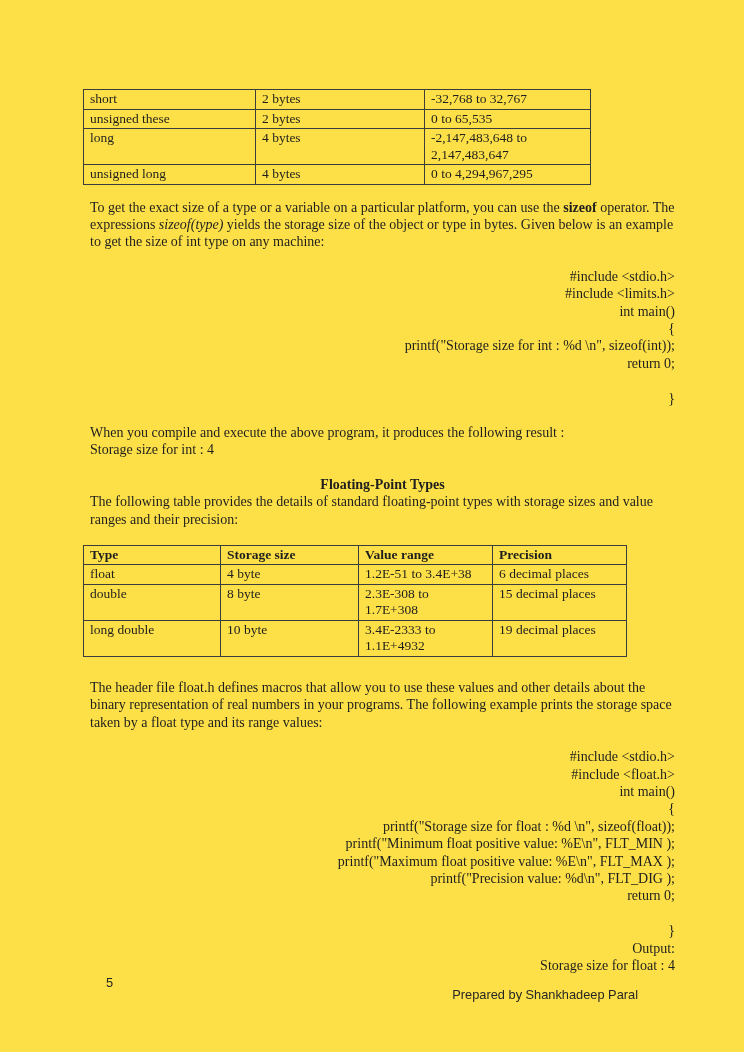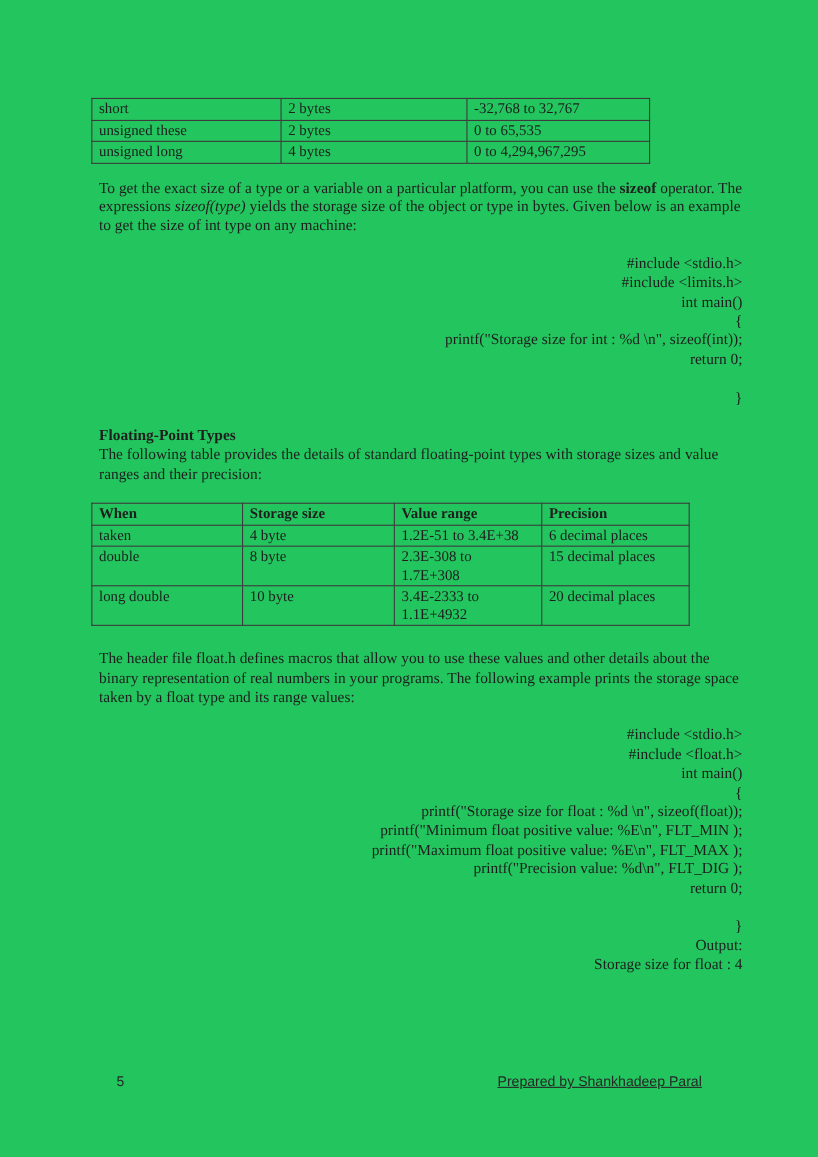--- a/index.html
+++ b/index.html
@@ -1,20 +1,20 @@
 <!DOCTYPE html>
 <html><head>
 <meta charset="utf-8">
 <style>
   html, body { margin: 0; padding: 0; background: #ffffff; }
   .page {
     position: relative;
     width: 744px;
     height: 1052px;
-    background: #22c55e;
+    background: #fde047;
     font-family: "Liberation Serif", serif;
     color: #1e1e1e;
     overflow: hidden;
   }
   .content {
     padding: 89px 50px 0 83px;
   }
   
   table.doc-table {
     border-collapse: collapse;
@@ -37,39 +37,39 @@
   .bodytext {
     font-size: 14px;
     line-height: 17.4px;
     width: 585px;
     margin: 0 0 0 7px;
   }
   .para1 { margin-top: 14px; }
   .codeblock { margin-top: 17px; text-align: right; }
   .code-line { min-height: 17.4px; }
   .result-block { margin-top: 17px; }
-  .section-heading { font-weight: bold; }
+  .section-heading { font-weight: bold; text-align: center; }
   .heading-block { margin-top: 17px; }
   .table2-wrap { margin-top: 17px; }
   .para-float { margin-top: 22px; }
   .b { font-weight: bold; }
   .i { font-style: italic; }
   
   .footer {
     position: absolute;
     top: 975px;
     left: 0;
     width: 744px;
     height: 16px;
     font-family: "Liberation Sans", sans-serif;
     font-size: 12.8px;
     color: #262626;
   }
   .footer .page-num { position: absolute; left: 106px; top: 0; }
-  .footer .credit  { position: absolute; right: 106px; top: 0; text-decoration: underline; }
+  .footer .credit  { position: absolute; right: 106px; top: 12px; }
 </style>
 </head>
 <body>
 
 <div class="page">
   <div class="content">
 
     <table class="doc-table">
       <colgroup>
           <col style="width:172px">
@@ -81,82 +81,92 @@
           <td>short</td>
           <td>2 bytes</td>
           <td>-32,768 to 32,767</td>
         </tr>
         <tr>
           <td>unsigned these</td>
           <td>2 bytes</td>
           <td>0 to 65,535</td>
         </tr>
         <tr>
+          <td>long</td>
+          <td>4 bytes</td>
+          <td>-2,147,483,648 to
+2,147,483,647</td>
+        </tr>
+        <tr>
           <td>unsigned long</td>
           <td>4 bytes</td>
           <td>0 to 4,294,967,295</td>
         </tr>
       </tbody>
     </table>
 
     <p class="bodytext para1"><span>To get the exact size of a type or a variable on a particular platform, you can use the </span><span class="b">sizeof</span><span> operator. The expressions </span><span class="i">sizeof(type)</span><span> yields the storage size of the object or type in bytes. Given below is an example to get the size of int type on any machine:</span></p>
 
     <div class="bodytext codeblock">
       <div class="code-line">#include &lt;stdio.h&gt;</div>
       <div class="code-line">#include &lt;limits.h&gt;</div>
       <div class="code-line">int main()</div>
       <div class="code-line">{</div>
       <div class="code-line">printf("Storage size for int : %d \n", sizeof(int));</div>
       <div class="code-line">return 0;</div>
       <div class="code-line"></div>
       <div class="code-line">}</div>
     </div>
 
+    <div class="bodytext result-block">
+      <div class="code-line">When you compile and execute the above program, it produces the following result :</div>
+      <div class="code-line">Storage size for int : 4</div>
+    </div>
 
     <div class="bodytext heading-block">
       <div class="section-heading">Floating-Point Types</div>
       <div>The following table provides the details of standard floating-point types with storage sizes and value ranges and their precision:</div>
     </div>
 
     <div class="table2-wrap">
       <table class="doc-table">
         <colgroup>
             <col style="width:137px">
             <col style="width:138px">
             <col style="width:134px">
             <col style="width:134px">
           </colgroup>
         <thead>
           <tr>
-            <th>When</th>
+            <th>Type</th>
             <th>Storage size</th>
             <th>Value range</th>
             <th>Precision</th>
           </tr>
         </thead>
         <tbody>
           <tr>
-            <td>taken</td>
+            <td>float</td>
             <td>4 byte</td>
             <td>1.2E-51 to 3.4E+38</td>
             <td>6 decimal places</td>
           </tr>
           <tr>
             <td>double</td>
             <td>8 byte</td>
             <td>2.3E-308 to
 1.7E+308</td>
             <td>15 decimal places</td>
           </tr>
           <tr>
             <td>long double</td>
             <td>10 byte</td>
             <td>3.4E-2333 to
 1.1E+4932</td>
-            <td>20 decimal places</td>
+            <td>19 decimal places</td>
           </tr>
         </tbody>
       </table>
     </div>
 
     <p class="bodytext para-float">The header file float.h defines macros that allow you to use these values and other details about the binary representation of real numbers in your programs. The following example prints the storage space taken by a float type and its range values:</p>
 
     <div class="bodytext codeblock">
       <div class="code-line">#include &lt;stdio.h&gt;</div>
       <div class="code-line">#include &lt;float.h&gt;</div>

